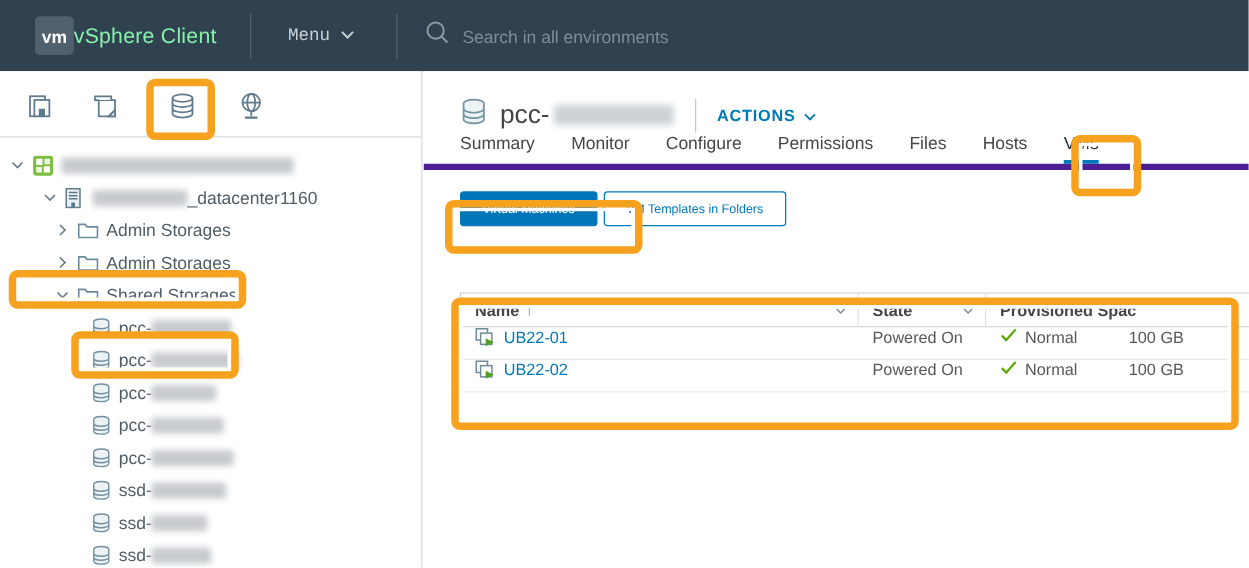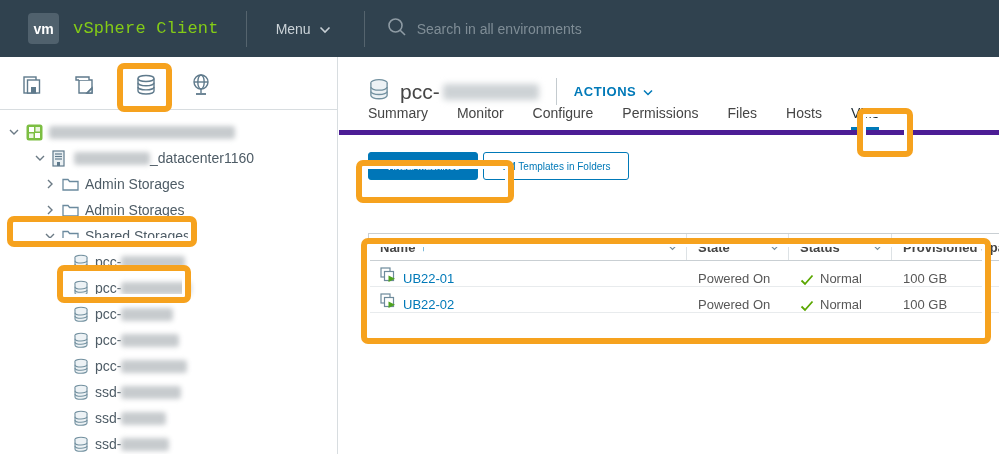--- a/index.html
+++ b/index.html
@@ -6,26 +6,26 @@
   html,body { width:999px; height:454px; overflow:hidden; background:#fff;
               font-family:"Liberation Sans", sans-serif; }
   body { position:relative; }
 
   
   .topbar { position:absolute; left:0; top:0; width:999px; height:57px;
             background:#30424F; display:flex; align-items:center; }
   .vm-logo { margin-left:28px; width:31px; height:31px; background:#50616D;
              border-radius:4px; color:#fff; font-weight:bold; font-size:14px;
              display:flex; align-items:center; justify-content:center; }
-  .app-title { margin-left:14px; color:#84cc16; font-size:17px; font-weight:400; letter-spacing:.2px;font-family:Liberation Mono, monospace; }
+  .app-title { color:#86efac; font-size:17px; font-weight:400; letter-spacing:.2px; }
   .tb-divider { width:1px; height:36px; background:rgba(255,255,255,.18); }
   .tb-divider.d1 { margin-left:27px; }
   .tb-divider.d2 { margin-left:33px; }
   .menu-btn { margin-left:29px; display:flex; align-items:center; gap:8px;
-              color:#CBD3D8; font-size:14px; cursor:pointer; }
+              color:#CBD3D8; font-size:14px; cursor:pointer;font-family:Liberation Mono, monospace; }
   .search-box { margin-left:21px; display:flex; align-items:center; gap:9px; }
   .search-ph { color:#7F8D96; font-size:14px; }
 
   
   .sidebar { position:absolute; left:0; top:57px; width:338px; bottom:0;
              background:#fff; border-right:1px solid #D8DDE0; }
   .icon-tabs { position:relative; height:53px; border-bottom:1px solid #D8DDE0; }
   .itab { position:absolute; top:16px; width:24px; height:24px; display:flex;
           align-items:center; justify-content:center; cursor:pointer; }
   .itab.t1 { left:20px; } .itab.t2 { left:72px; } .itab.t3 { left:134px; } .itab.t4 { left:189px; }
@@ -68,21 +68,21 @@
   
   .vm-table { margin:53px 0 0 29px; width:673px; border:1px solid #C9CFD3; border-bottom:0; }
   .thead { display:flex; height:27px; background:#FFFFFF; border-bottom:1px solid #C9CFD3; }
   .th { display:flex; align-items:center; padding:0 8px 0 11px; font-size:13px;
         font-weight:bold; color:#454545; border-right:1px solid #DDE2E5; }
   .th:last-child { border-right:0; }
   .th .colchev { margin-left:auto; display:inline-flex; cursor:pointer; }
   .sort-arrow { color:#0079B8; font-size:12px; margin-left:5px; }
   .c-name { width:318px; } .c-state { width:102px; } .c-status { width:103px; } .c-prov { width:150px; flex:1; }
   .trowt { display:flex; height:26px; align-items:center; border-bottom:1px solid #E8EBED; background:#fff; }
-  .td { display:flex; align-items:flex-end; padding:0 8px 0 11px; font-size:13px; color:#575757; height:100%; }
+  .td { display:flex; align-items:flex-start; padding:0 8px 0 11px; font-size:13px; color:#575757; height:100%; }
   .vm-link { color:#0079B8; margin-left:7px; cursor:pointer; }
   .ok-check { display:inline-flex; margin-right:6px; }
 
   
   .obox { position:absolute; border:6px solid #F6A21E; border-radius:7px;
           box-shadow:inset 0 0 0 3px #FFFFFF; pointer-events:none; z-index:50; }
   .ob-storage-tab { left:117px; top:63px;  width:55px;  height:49px; }
   .ob-shared     { left:7px;   top:216px; width:190px; height:31px; }
   .ob-pcc        { left:57px;  top:265px; width:134px; height:38px; }
   .ob-vms-tab    { left:857px; top:108px; width:56px;  height:49px; }
@@ -392,28 +392,20 @@
         </span>
       </div>
       <div class="th c-state">
         <span>State</span>
         <span class="colchev">
           <svg width="11" height="11" viewBox="0 0 12 12">
               <path d="M2.5 4.5 L6 8 L9.5 4.5" stroke="#728B9A" stroke-width="1.3" fill="none"></path>
             </svg>
         </span>
       </div>
-      <div class="th c-status">
-        <span>Status</span>
-        <span class="colchev">
-          <svg width="11" height="11" viewBox="0 0 12 12">
-              <path d="M2.5 4.5 L6 8 L9.5 4.5" stroke="#728B9A" stroke-width="1.3" fill="none"></path>
-            </svg>
-        </span>
-      </div>
       <div class="th c-prov">
         <span>Provisioned Spac</span>
       </div>
     </div>
 
     <div class="trowt">
       <div class="td c-name">
         <span>
           <svg width="16" height="16" viewBox="0 0 16 16">
               <rect x="1" y="1" width="9" height="9" fill="#fff" stroke="#6D8A9B" stroke-width="1.2"></rect>

